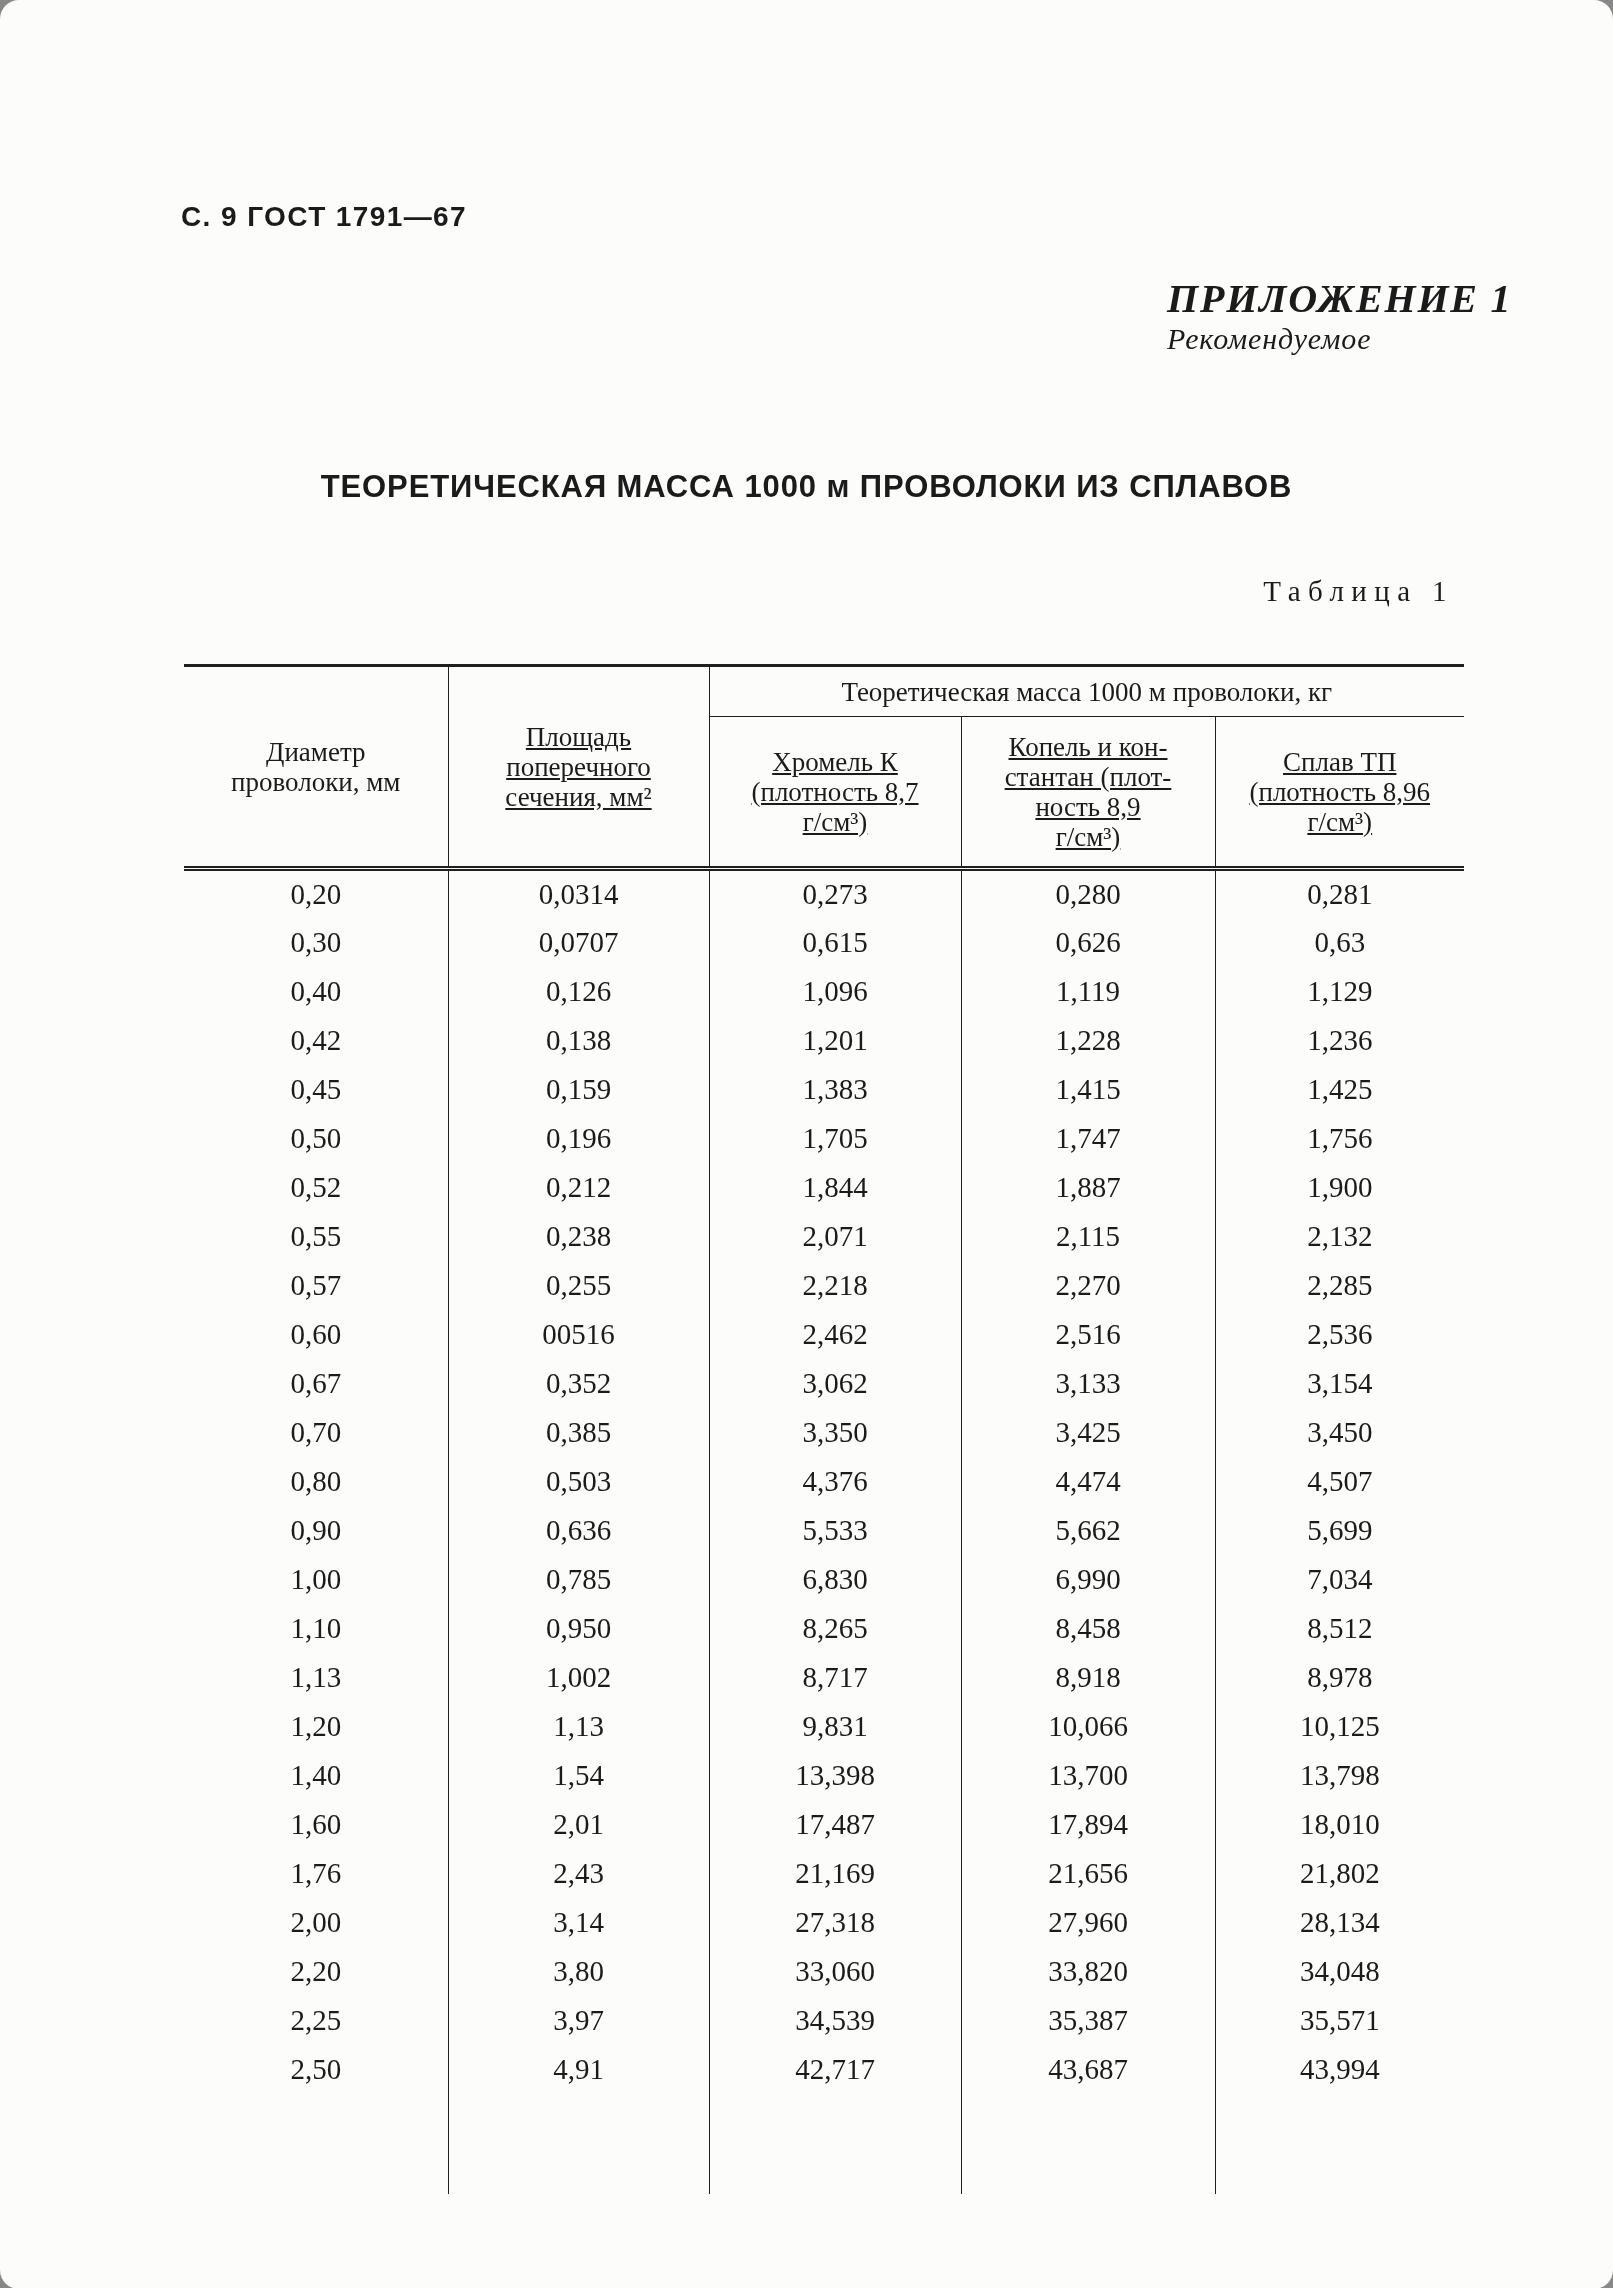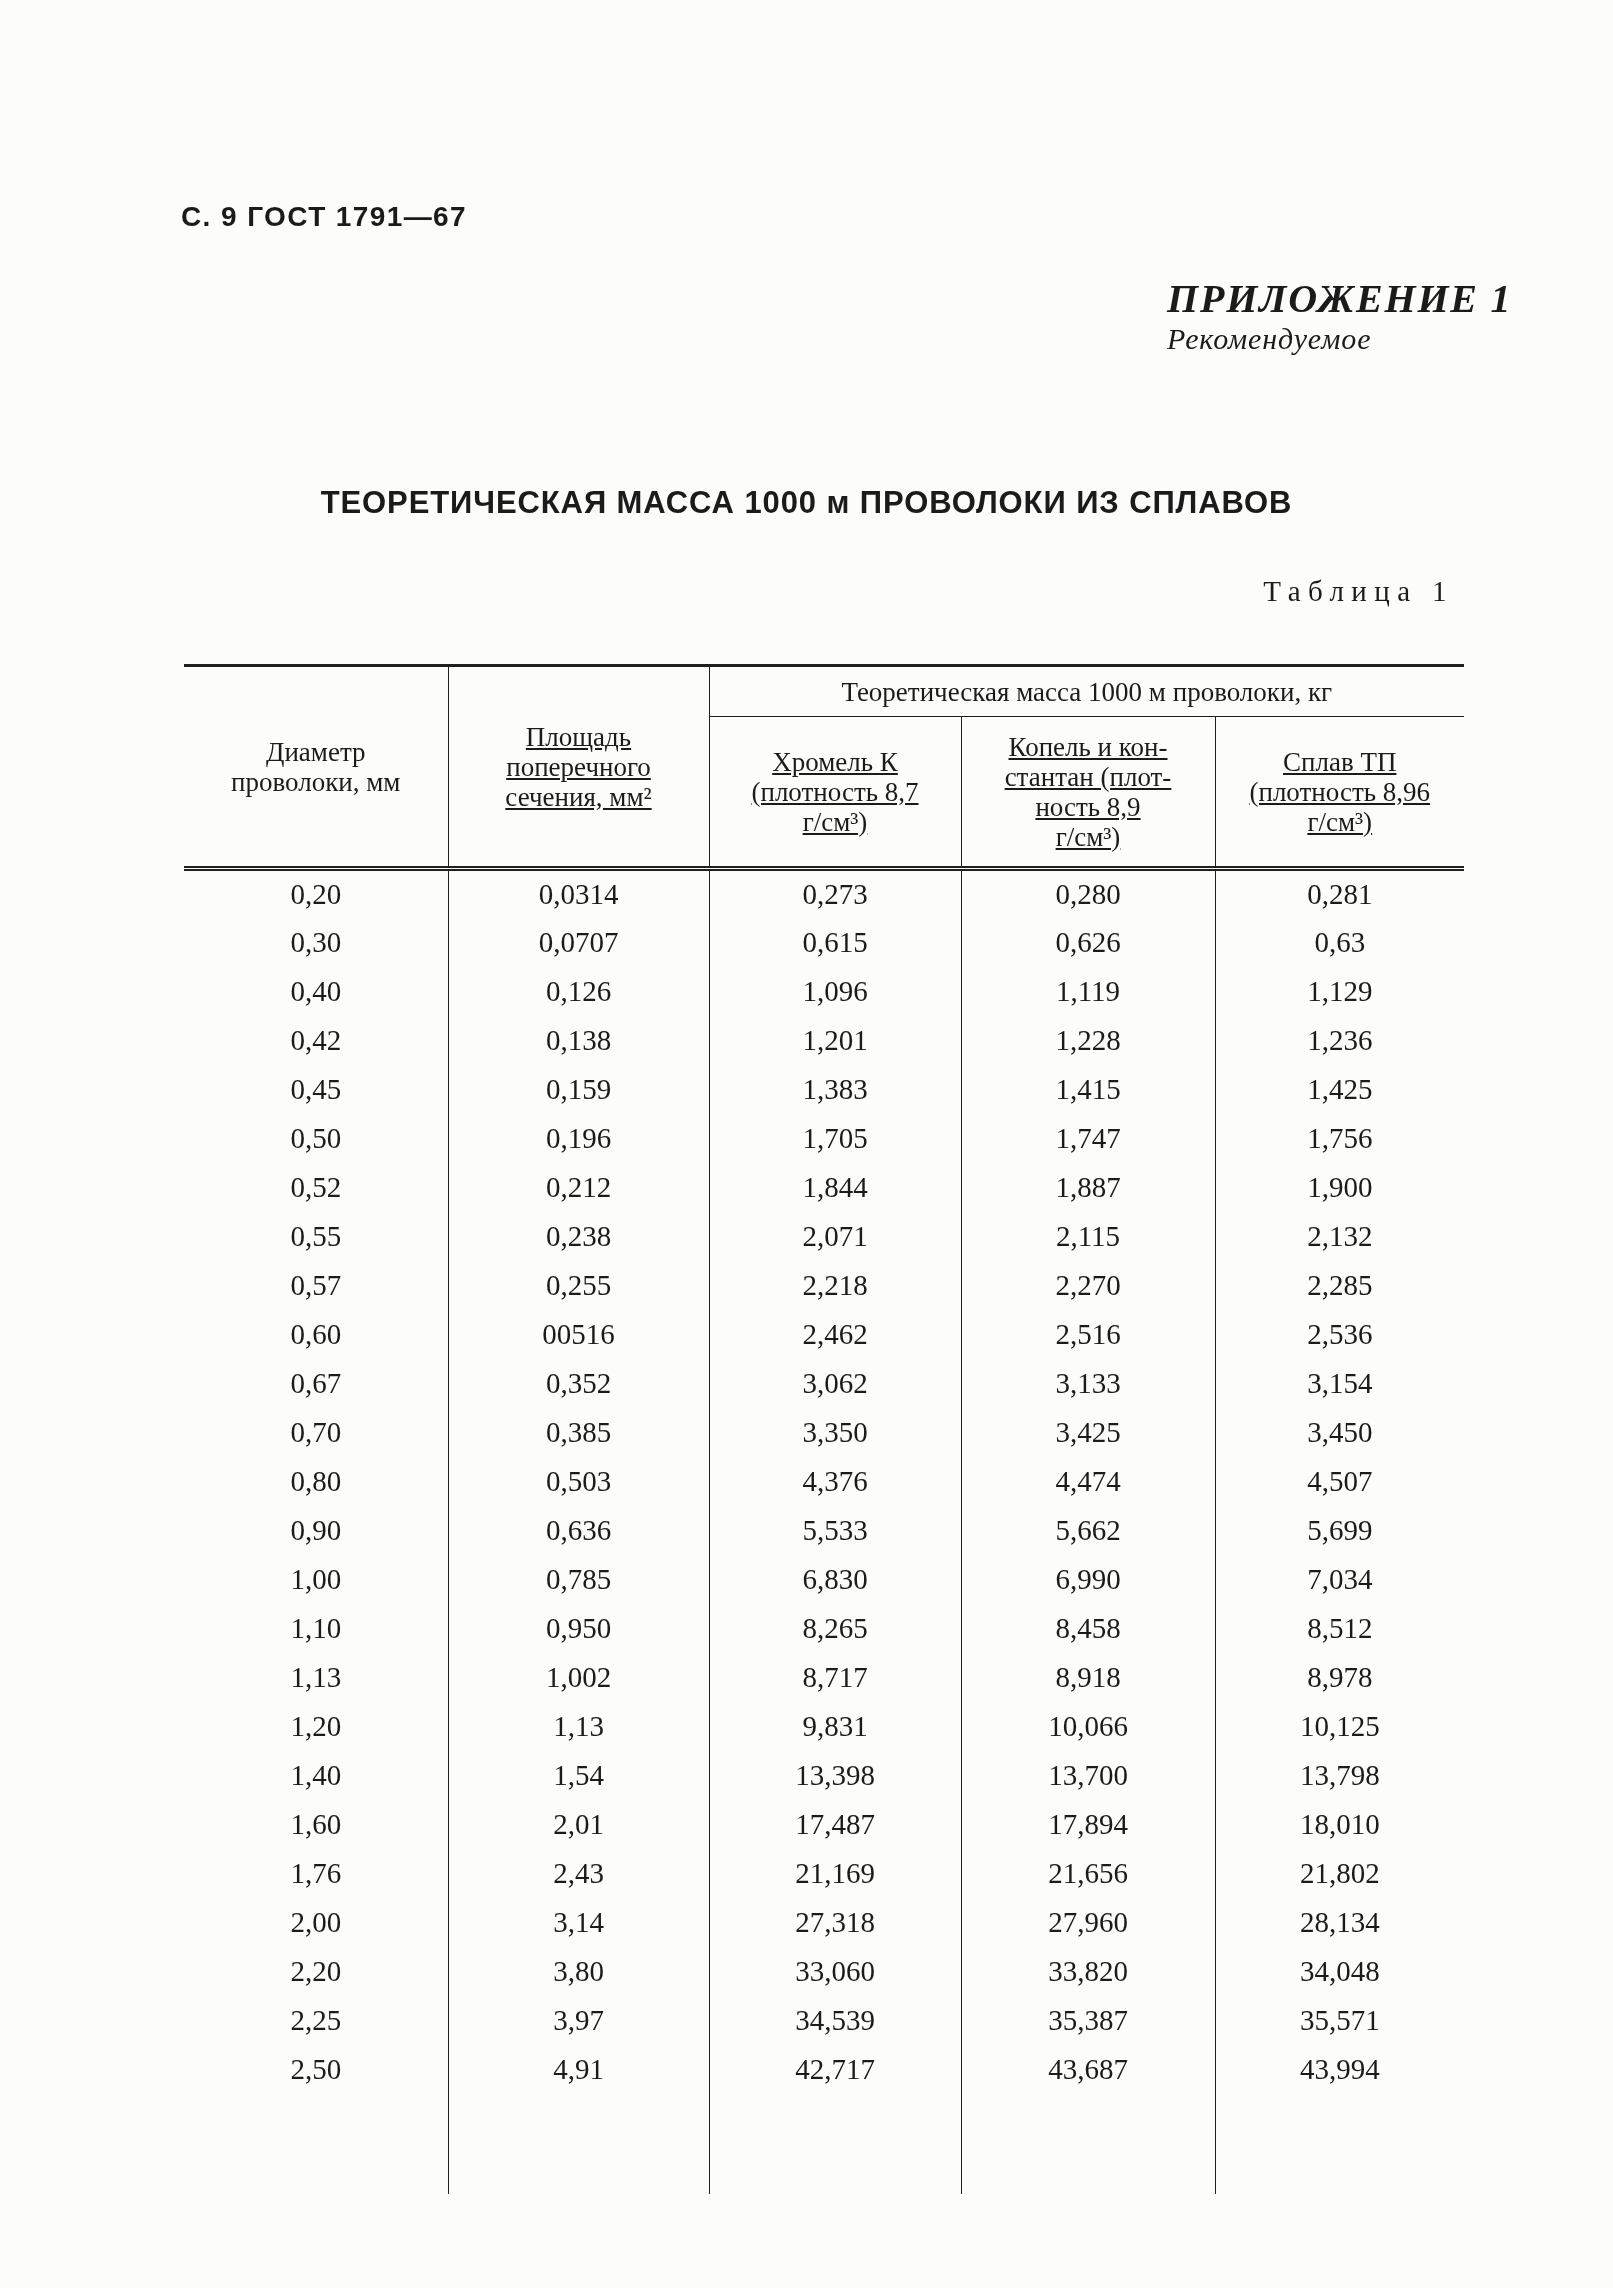--- a/index.html
+++ b/index.html
@@ -5,20 +5,21 @@
   * { box-sizing: border-box; }
   html, body { margin: 0; padding: 0; background: #888; }
   .page {
     position: relative;
     width: 1613px;
     height: 2289px;
     margin: 0 auto;
     background: #fcfcfa;
     color: #1b1b1b;
     overflow: hidden;
+    border-radius: 19px;
   }
 
   
   .header-left {
     position: absolute;
     left: 181px;
     top: 201px;
     font-family: "Liberation Sans", sans-serif;
     font-weight: 700;
     font-size: 28px;
@@ -33,21 +34,21 @@
     font-family: "Liberation Serif", serif;
     font-style: italic;
   }
   .appendix-title { font-size: 40px; letter-spacing: 1.8px; font-weight: bold; }
   .appendix-sub   { font-size: 30px; margin-top: 0; letter-spacing: 0.9px; }
 
   
   .doc-title {
     position: absolute;
     left: 0;
-    top: 476px;
+    top: 460px;
     width: 100%;
     text-align: center;
     font-family: "Liberation Sans", sans-serif;
     font-weight: 700;
     font-size: 31px;
     letter-spacing: 0.9px;
     line-height: 53px;
   }
 
   

